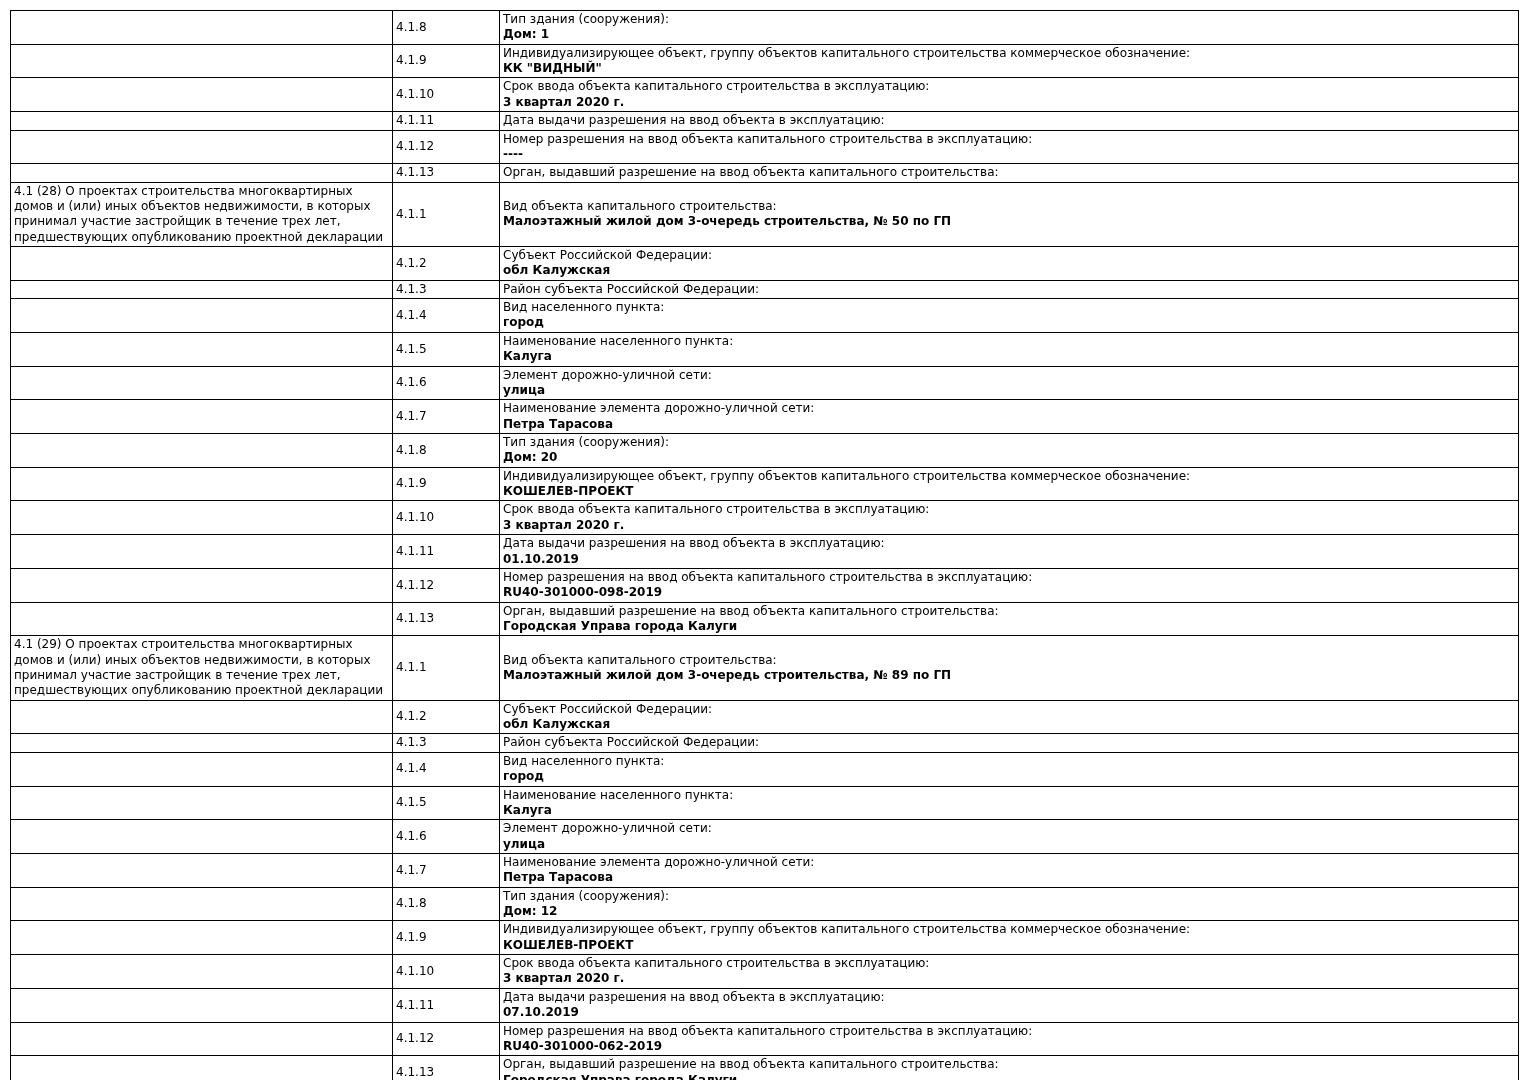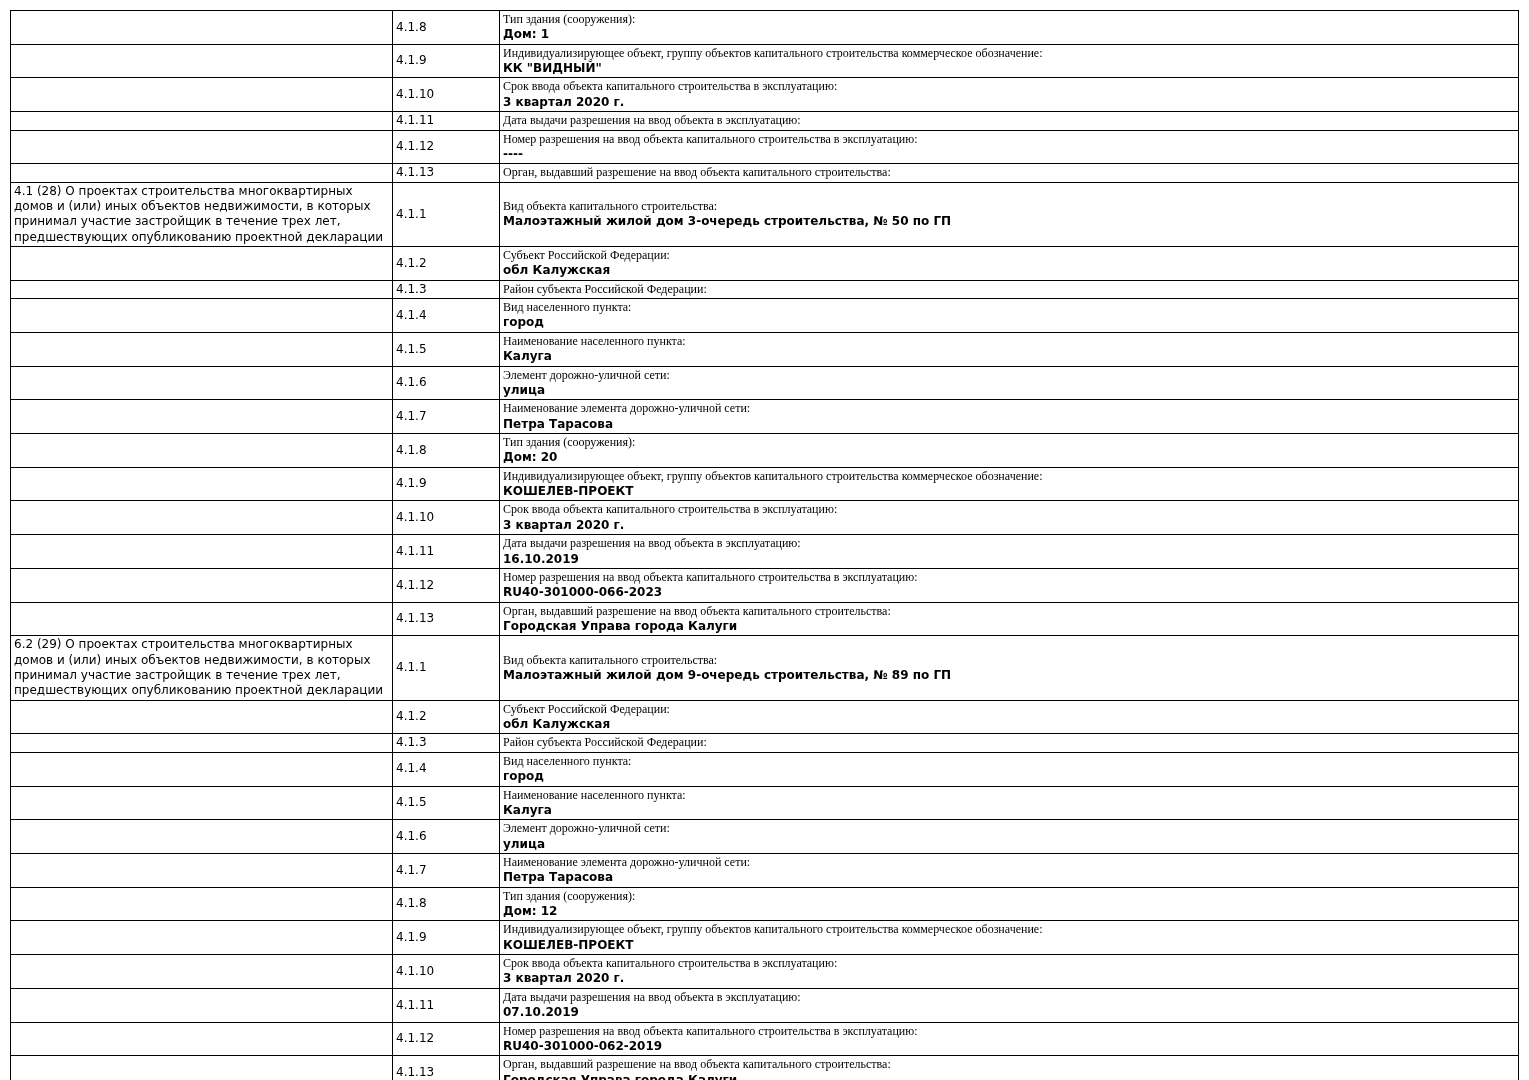--- a/index.html
+++ b/index.html
@@ -36,21 +36,20 @@
   }
   td.desc {
     width: 375px;
     vertical-align: top;
   }
   td.code {
     width: 100px;
   }
   td.content .label {
     font-weight: normal;
-    font-family: Liberation Serif, serif;
   }
   td.content .value {
     font-weight: bold;
   }
 </style>
 </head>
 <body>
 
 <div class="page">
   <table class="decl">
@@ -178,45 +177,45 @@
           <td class="content">
             <div class="label">Срок ввода объекта капитального строительства в эксплуатацию:</div>
             <div class="value">3 квартал 2020 г.</div>
           </td>
         </tr>
         <tr>
           <td class="desc"></td>
           <td class="code">4.1.11</td>
           <td class="content">
             <div class="label">Дата выдачи разрешения на ввод объекта в эксплуатацию:</div>
-            <div class="value">16.10.2019</div>
+            <div class="value">01.10.2019</div>
           </td>
         </tr>
         <tr>
           <td class="desc"></td>
           <td class="code">4.1.12</td>
           <td class="content">
             <div class="label">Номер разрешения на ввод объекта капитального строительства в эксплуатацию:</div>
-            <div class="value">RU40-301000-066-2023</div>
+            <div class="value">RU40-301000-098-2019</div>
           </td>
         </tr>
         <tr>
           <td class="desc"></td>
           <td class="code">4.1.13</td>
           <td class="content">
             <div class="label">Орган, выдавший разрешение на ввод объекта капитального строительства:</div>
             <div class="value">Городская Управа города Калуги</div>
           </td>
         </tr>
         <tr>
-          <td class="desc">6.2 (29) О проектах строительства многоквартирных домов и (или) иных объектов недвижимости, в которых принимал участие застройщик в течение трех лет, предшествующих опубликованию проектной декларации</td>
+          <td class="desc">4.1 (29) О проектах строительства многоквартирных домов и (или) иных объектов недвижимости, в которых принимал участие застройщик в течение трех лет, предшествующих опубликованию проектной декларации</td>
           <td class="code">4.1.1</td>
           <td class="content">
             <div class="label">Вид объекта капитального строительства:</div>
-            <div class="value">Малоэтажный жилой дом 9-очередь строительства, № 89 по ГП</div>
+            <div class="value">Малоэтажный жилой дом 3-очередь строительства, № 89 по ГП</div>
           </td>
         </tr>
         <tr>
           <td class="desc"></td>
           <td class="code">4.1.2</td>
           <td class="content">
             <div class="label">Субъект Российской Федерации:</div>
             <div class="value">обл Калужская</div>
           </td>
         </tr>

